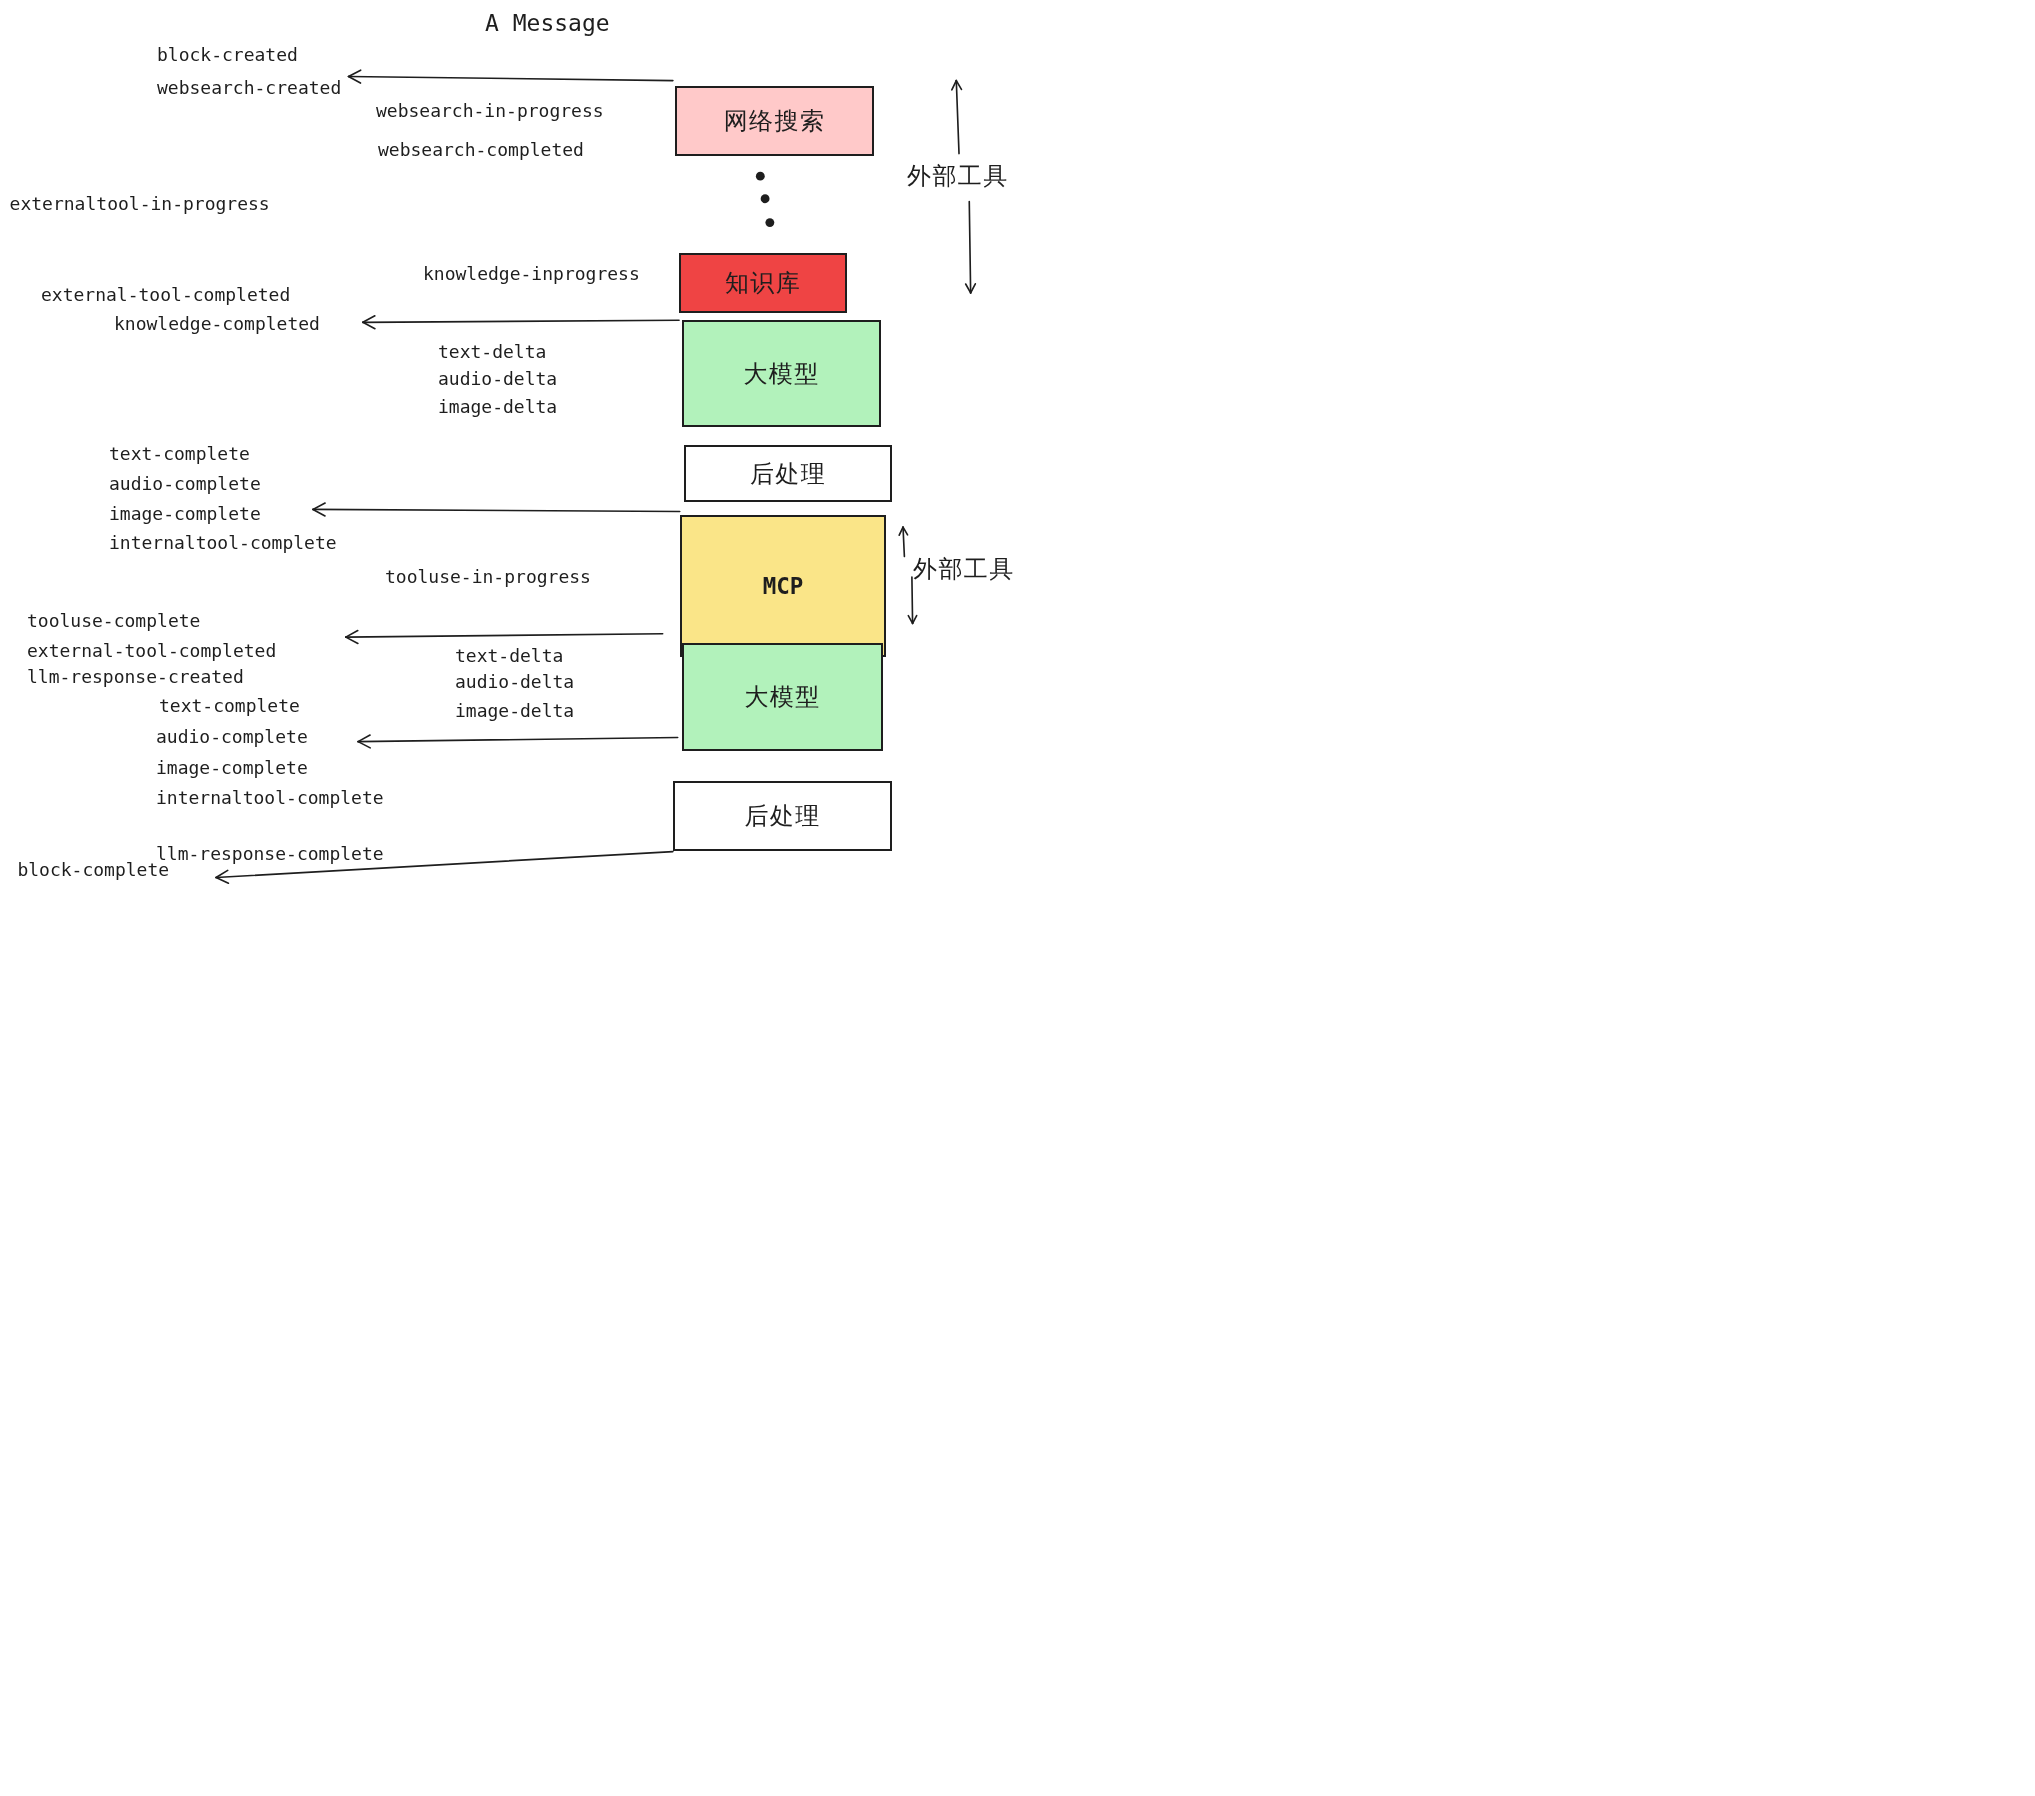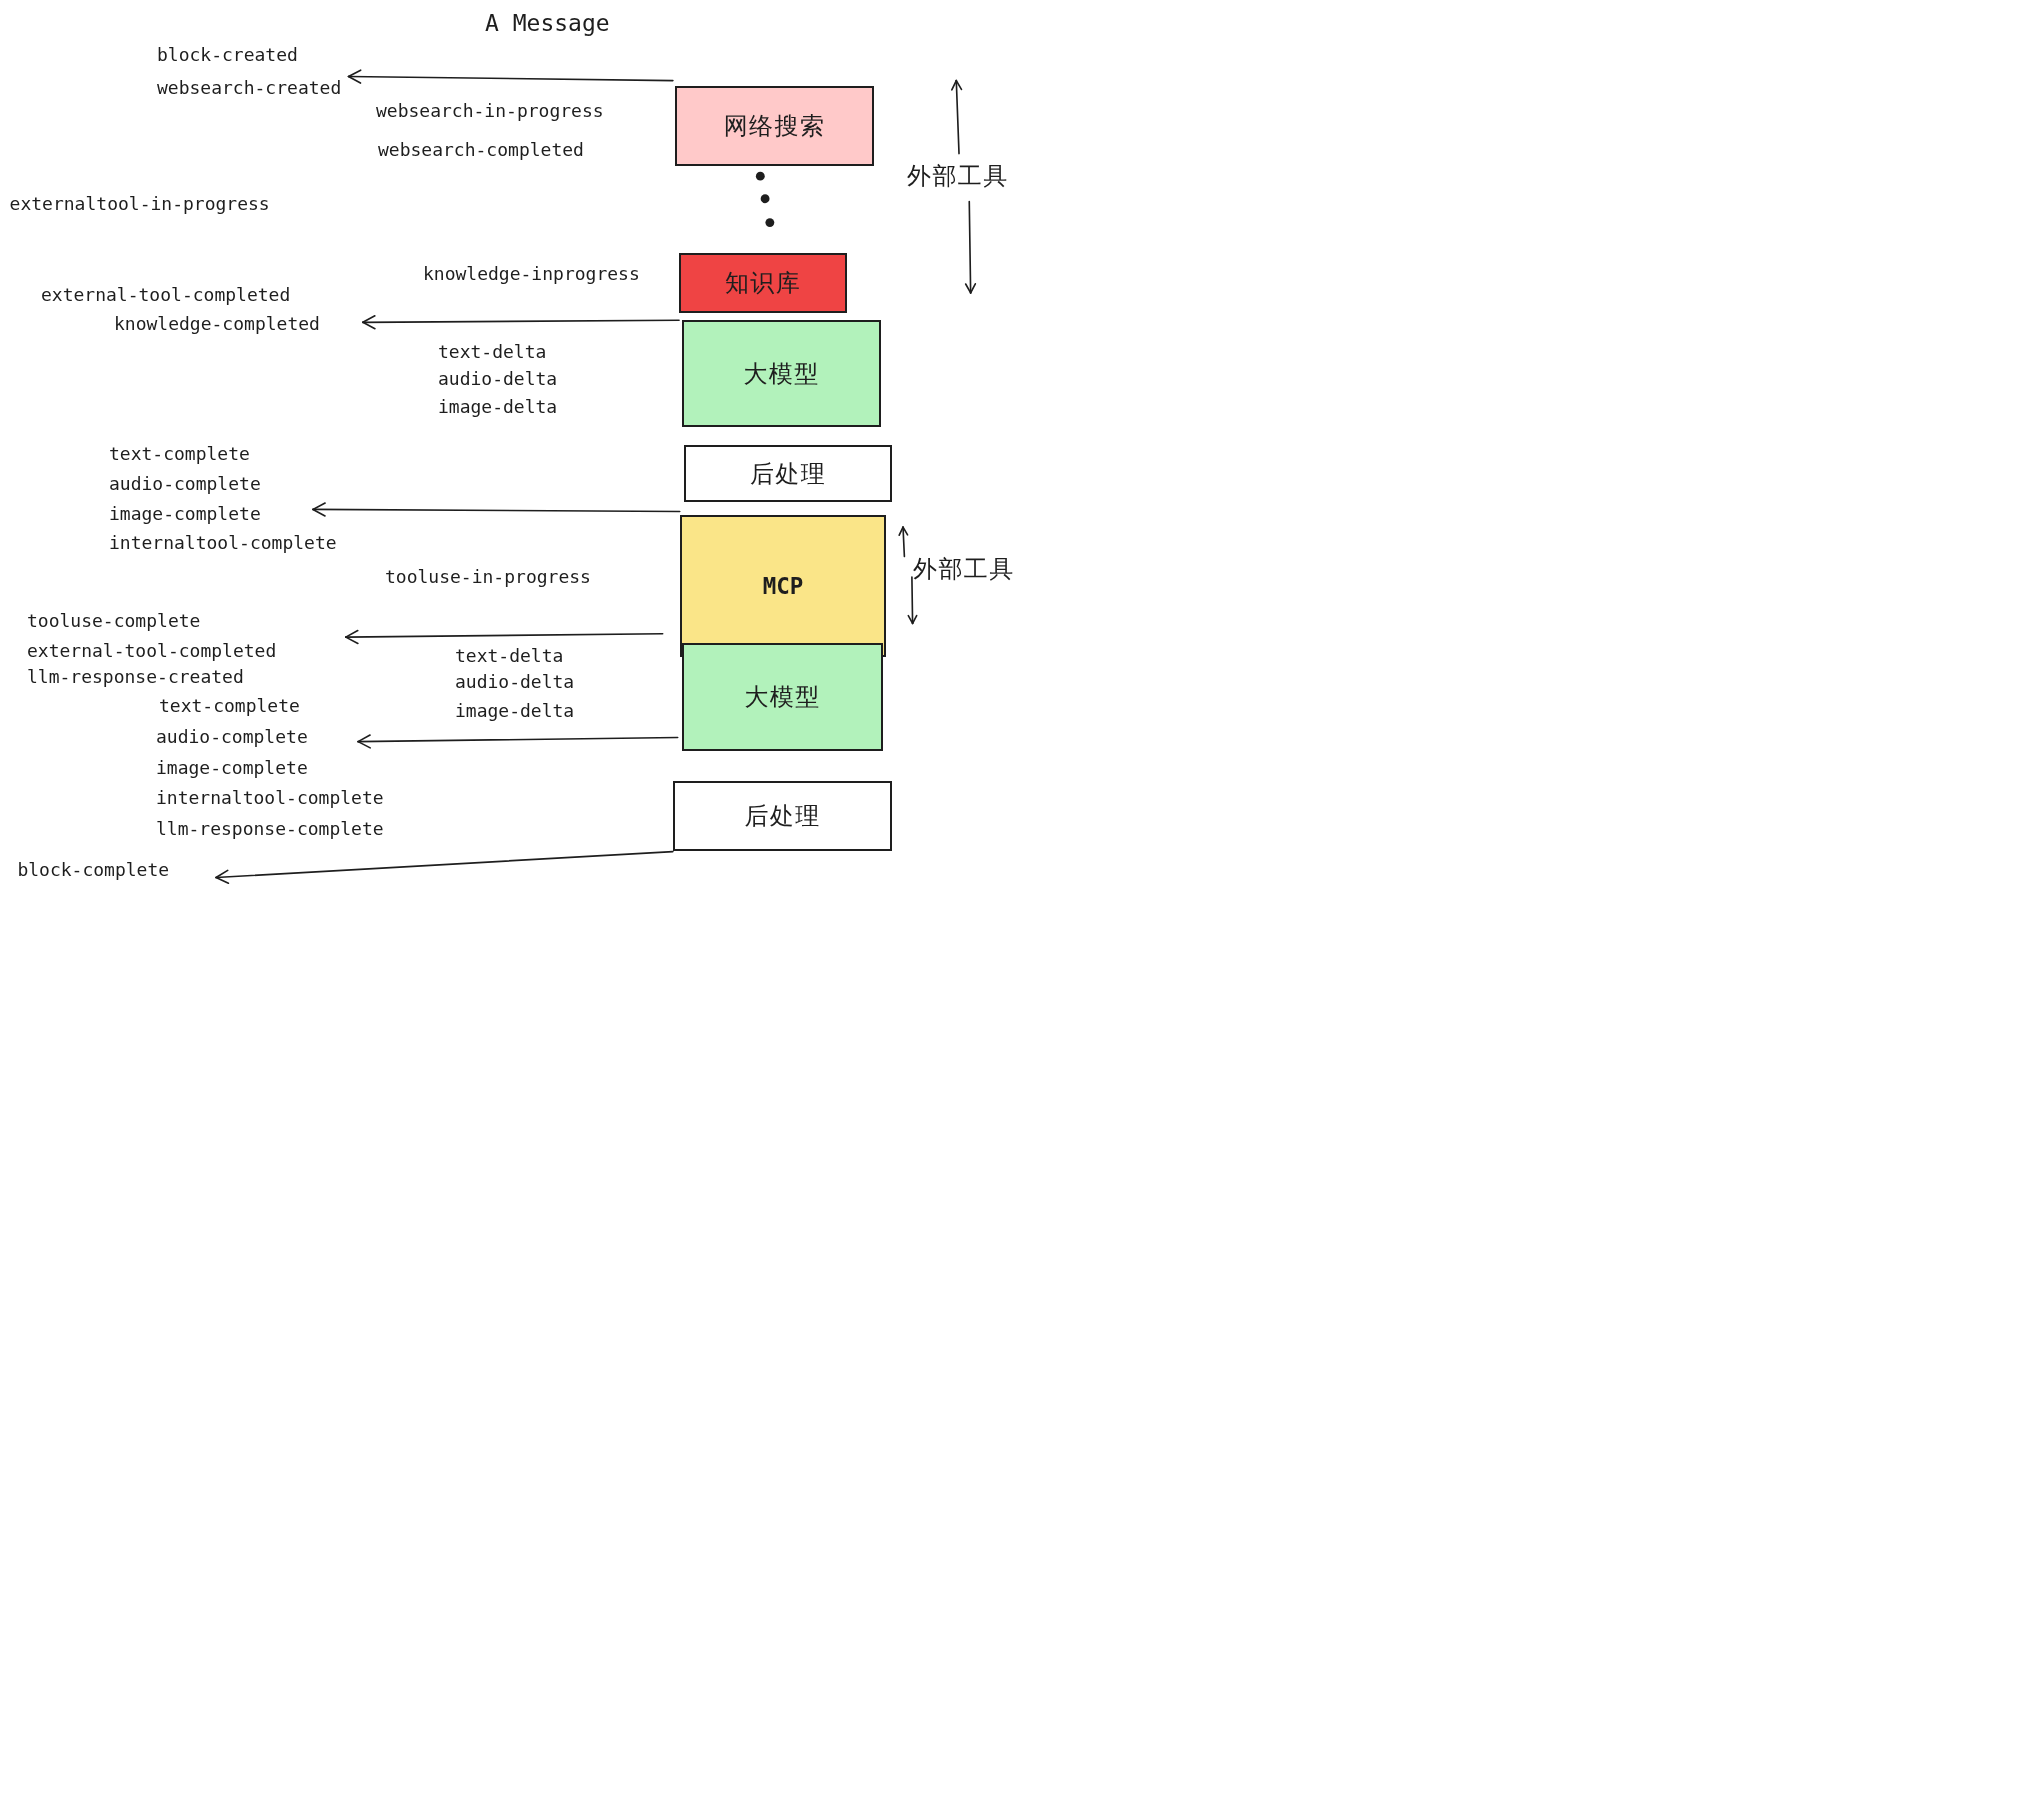--- a/index.html
+++ b/index.html
@@ -116,21 +116,21 @@
       <g stroke="#1e1e1e" stroke-width="2.4" fill="none" stroke-linecap="round">
         <line x1="1335" y1="845" x2="1336" y2="913"></line>
         <line x1="1336" y1="913" x2="1341.9488120453086" y2="901.4409500714985"></line>
         <line x1="1336" y1="913" x2="1329.7138618647054" y2="901.6208758094485"></line>
       </g>
       <circle cx="1113" cy="258" r="6.5" fill="#1e1e1e"></circle>
       <circle cx="1120" cy="291" r="6.5" fill="#1e1e1e"></circle>
       <circle cx="1127" cy="326" r="6.5" fill="#1e1e1e"></circle>
     </svg>
   <div id="boxes-layer">
-      <div class="box" style="left: 675px; top: 86px; width: 199px; height: 80px; background: rgb(255, 201, 201);">
+      <div class="box" style="left: 675px; top: 86px; width: 199px; height: 70px; background: rgb(255, 201, 201);">
         <span class="box-label">网络搜索</span>
       </div>
       <div class="box" style="left: 679px; top: 253px; width: 168px; height: 60px; background: #ef4444;">
         <span class="box-label">知识库</span>
       </div>
       <div class="box" style="left: 682px; top: 320px; width: 199px; height: 107px; background: rgb(178, 242, 187);">
         <span class="box-label">大模型</span>
       </div>
       <div class="box" style="left: 684px; top: 445px; width: 208px; height: 57px; background: rgb(255, 255, 255);">
         <span class="box-label">后处理</span>
@@ -165,21 +165,21 @@
       <div class="event" style="left: 27px; top: 610px;">tooluse-complete</div>
       <div class="event" style="left: 27px; top: 640px;">external-tool-completed</div>
       <div class="event" style="left: 27px; top: 666px;">llm-response-created</div>
       <div class="event" style="left: 159px; top: 695px;">text-complete</div>
       <div class="event" style="left: 455px; top: 645px;">text-delta</div>
       <div class="event" style="left: 455px; top: 671px;">audio-delta</div>
       <div class="event" style="left: 455px; top: 700px;">image-delta</div>
       <div class="event" style="left: 156px; top: 726px;">audio-complete</div>
       <div class="event" style="left: 156px; top: 757px;">image-complete</div>
       <div class="event" style="left: 156px; top: 787px;">internaltool-complete</div>
-      <div class="event" style="left: 156px; top: 818px;">llm-response-complete</div>
+      <div class="event" style="left: 156px; top: 843px;">llm-response-complete</div>
       <div class="event" style="left: 3.4px; top: 859px; margin-left: 14px;">block-complete</div>
     </div>
   <div id="side-labels-layer">
       <div class="side-label" style="left: 907px; top: 164px;">外部工具</div>
       <div class="side-label" style="left: 913px; top: 557px;">外部工具</div>
     </div>
 </div>
 
 
 </body></html>

